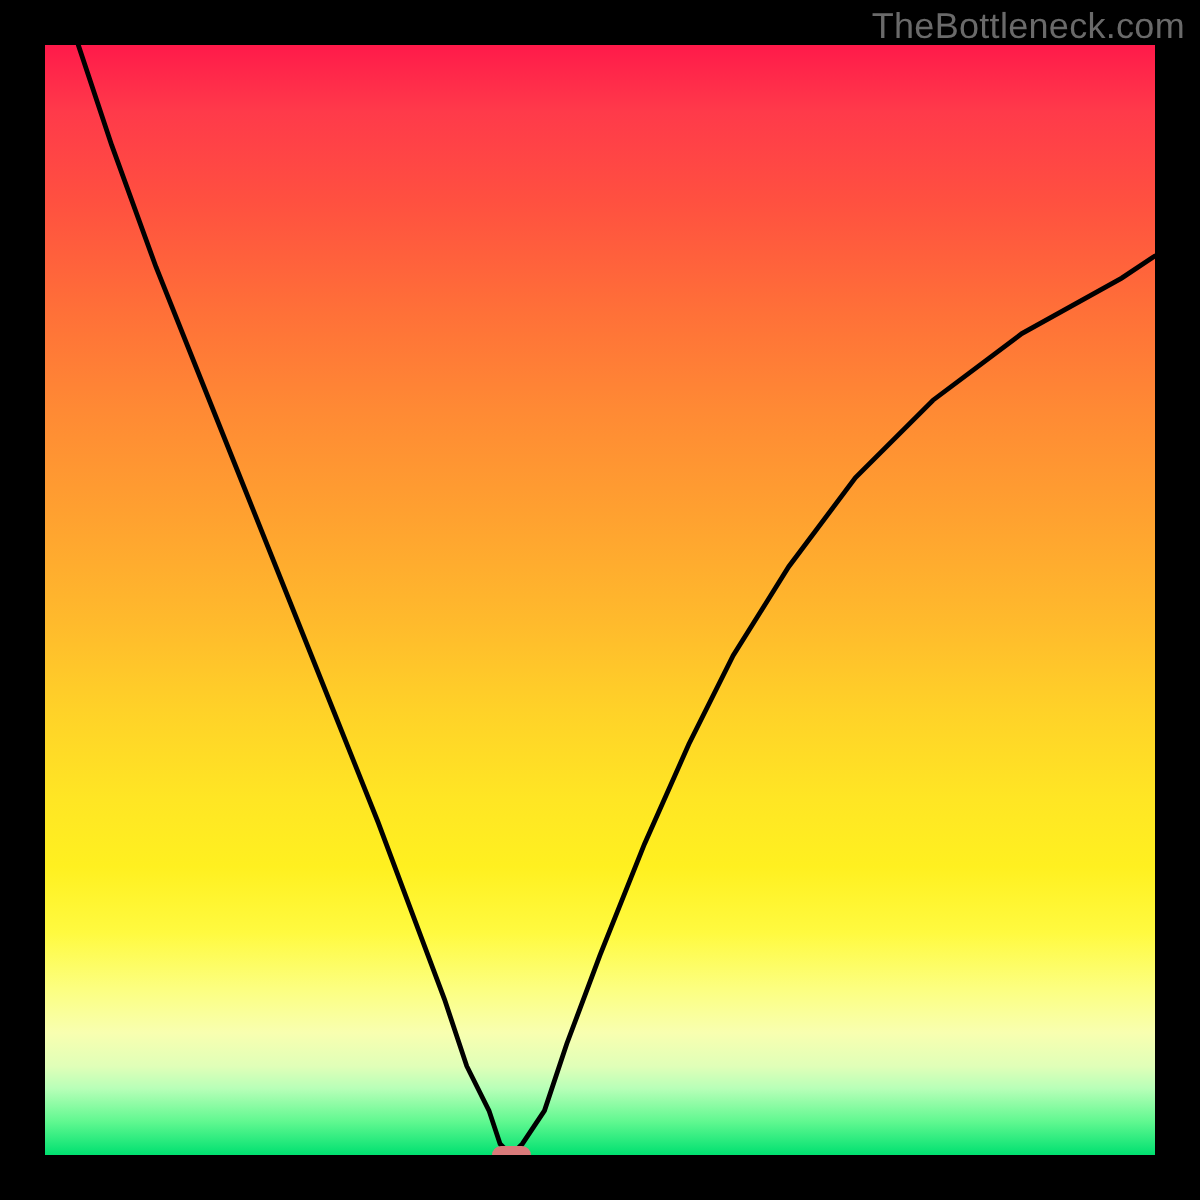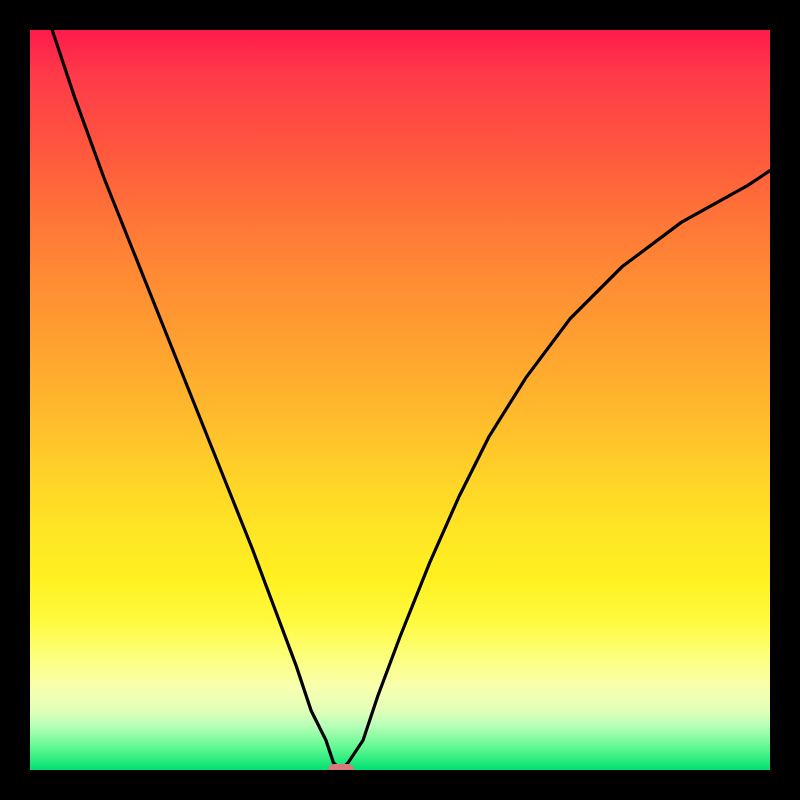--- a/index.html
+++ b/index.html
@@ -76,13 +76,14 @@
   <div class="plot-area">
     <div class="gradient-bg"></div>
 
     <svg class="curve-svg" viewBox="0 0 740 740" preserveAspectRatio="none">
       <path id="curve-path" fill="none" stroke="#000" stroke-width="3.2" stroke-linecap="round" d="M22.2 0.0 L44.4 66.6 L74.0 148.0 L103.6 222.0 L133.2 296.0 L162.8 370.0 L192.4 444.0 L222.0 518.0 L244.2 577.2 L266.4 636.4 L281.2 680.8 L296.0 710.4 L303.4 732.6 L310.8 740.0 L318.2 732.6 L333.0 710.4 L347.8 666.0 L370.0 606.8 L399.6 532.8 L429.2 466.2 L458.8 407.0 L495.8 347.8 L540.2 288.6 L592.0 236.8 L651.2 192.4 L717.8 155.4 L740.0 140.6"></path>
     </svg>
 
     <div class="marker" id="min-marker" style="left: 297.8px; top: 734px; width: 26px; height: 12px; background: rgb(217, 122, 122);"></div>
   </div>
 
+  <div class="watermark">TheBottleneck.com</div>
 </div>
 
 </body></html>

